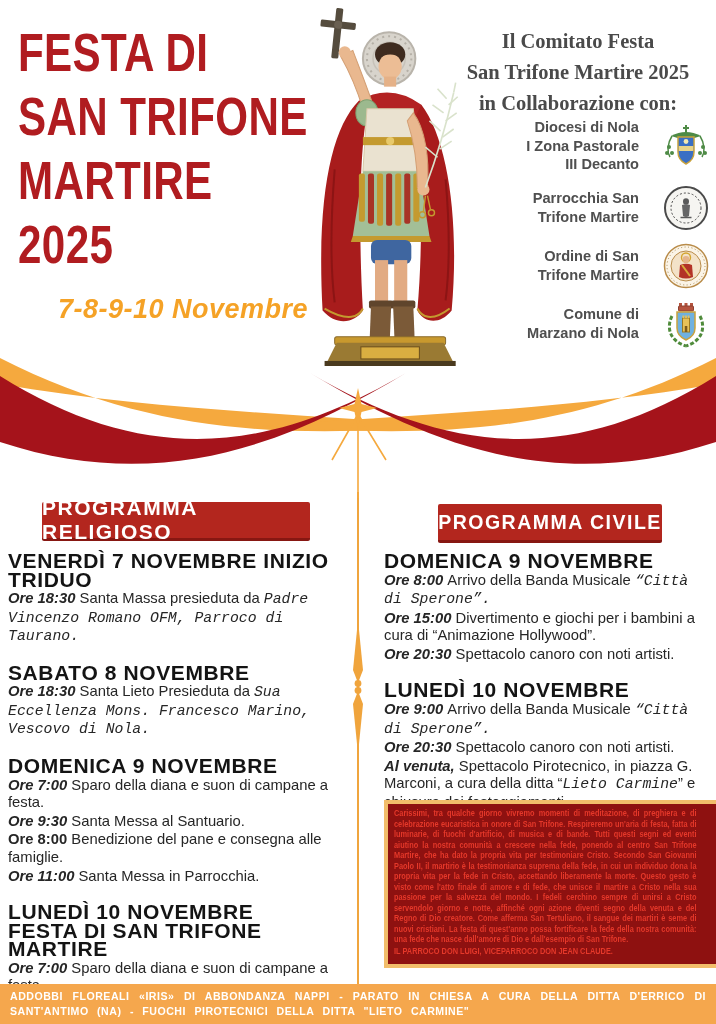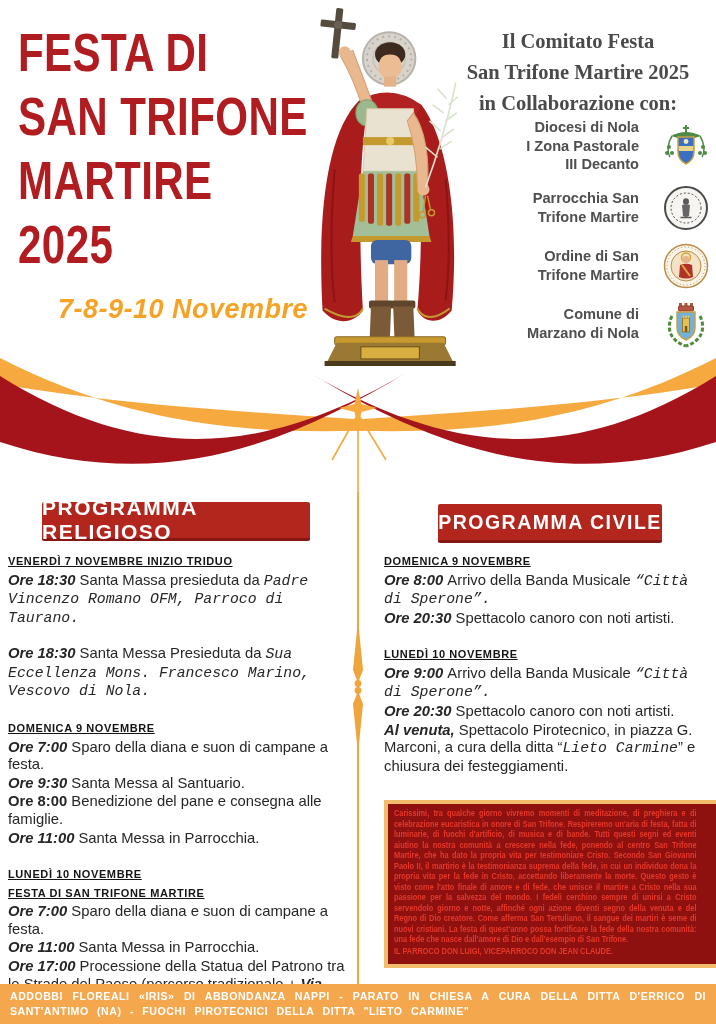--- a/index.html
+++ b/index.html
@@ -40,21 +40,21 @@
     border-bottom:3px solid #871712;border-radius:2px;
     color:#fff;font-weight:700;letter-spacing:1.5px;
     display:flex;align-items:center;justify-content:center;z-index:2;
   }
   .prog-header.left{left:42px;top:502px;width:268px;font-size:21px;}
   .prog-header.right{left:438px;top:504px;width:224px;font-size:19.5px;}
   .prog-col{position:absolute;font-size:14.8px;line-height:17.6px;color:#262626;}
   .prog-col.left{left:8px;top:552px;width:346px;}
   .prog-col.right{left:384px;top:552px;width:328px;}
   .section{margin-bottom:18px;}
-  .day-heading{font-weight:700;font-size:11px;letter-spacing:.6px;color:#141414;line-height:18.5px;text-decoration:underline;}
+  .day-heading{font-weight:700;font-size:21px;letter-spacing:.6px;color:#141414;line-height:18.5px;}
   .event-line{margin-top:1px;}
   .r-b{font-weight:700;}
   .r-i{font-style:italic;font-family:Liberation Mono, monospace;}
   .r-bi{font-weight:700;font-style:italic;}
   
   .msg-box{
     position:absolute;left:384px;top:800px;width:376px;height:168px;box-sizing:border-box;
     background:var(--box-bg,#8e1110);border:4px solid var(--box-border,#f2bd6a);
     overflow:hidden;padding:4px 6px;z-index:2;
   }
@@ -250,41 +250,43 @@
 
   <div class="prog-header left">PROGRAMMA RELIGIOSO</div>
   <div class="prog-header right">PROGRAMMA CIVILE</div>
 
   <div class="prog-col left" id="religious-events">
       <div class="section">
         <div class="day-heading">VENERDÌ 7 NOVEMBRE INIZIO TRIDUO</div>
         <div class="event-line"><span class="r-bi">Ore 18:30 </span><span>Santa Massa presieduta da </span><span class="r-i">Padre Vincenzo Romano OFM, Parroco di Taurano.</span></div>
       </div>
       <div class="section">
-        <div class="event-line"><span class="r-bi">Ore 18:30 </span><span>Santa Messa Presieduta da </span><span class="r-i">Sua Eccellenza Mons. Francesco Marino, Vescovo di Nola.</span></div>
+        <div class="day-heading">SABATO 8 NOVEMBRE</div>
+        <div class="event-line"><span class="r-bi">Ore 18:30 </span><span>Santa Lieto Presieduta da </span><span class="r-i">Sua Eccellenza Mons. Francesco Marino, Vescovo di Nola.</span></div>
       </div>
       <div class="section">
         <div class="day-heading">DOMENICA 9 NOVEMBRE</div>
         <div class="event-line"><span class="r-bi">Ore 7:00 </span><span>Sparo della diana e suon di campane a festa.</span></div>
         <div class="event-line"><span class="r-bi">Ore 9:30 </span><span> Santa Messa al Santuario.</span></div>
         <div class="event-line"><span class="r-b">Ore 8:00 </span><span>Benedizione del pane e consegna alle famiglie.</span></div>
         <div class="event-line"><span class="r-bi">Ore 11:00 </span><span>Santa Messa in Parrocchia.</span></div>
       </div>
       <div class="section">
         <div class="day-heading">LUNEDÌ 10 NOVEMBRE</div>
         <div class="day-heading">FESTA DI SAN TRIFONE MARTIRE</div>
         <div class="event-line"><span class="r-bi">Ore 7:00 </span><span>Sparo della diana e suon di campane a festa.</span></div>
         <div class="event-line"><span class="r-bi">Ore 11:00 </span><span>Santa Messa in Parrocchia.</span></div>
         <div class="event-line"><span class="r-bi">Ore 17:00 </span><span>Processione della Statua del Patrono tra le Strade del Paese (percorso tradizionale + </span><span class="r-bi">Via Bicentenario</span></div>
       </div>
     </div>
   <div class="prog-col right" id="civil-events">
       <div class="section">
         <div class="day-heading">DOMENICA 9 NOVEMBRE</div>
         <div class="event-line"><span class="r-bi">Ore 8:00 </span><span>Arrivo della Banda Musicale </span><span class="r-i">“Città di Sperone”.</span></div>
+        <div class="event-line"><span class="r-bi">Ore 15:00 </span><span>Divertimento e giochi per i bambini a cura di “Animazione Hollywood”.</span></div>
         <div class="event-line"><span class="r-bi">Ore 20:30 </span><span>Spettacolo canoro con noti artisti.</span></div>
       </div>
       <div class="section">
         <div class="day-heading">LUNEDÌ 10 NOVEMBRE</div>
         <div class="event-line"><span class="r-bi">Ore 9:00 </span><span>Arrivo della Banda Musicale </span><span class="r-i">“Città di Sperone”.</span></div>
         <div class="event-line"><span class="r-bi">Ore 20:30 </span><span>Spettacolo canoro con noti artisti.</span></div>
         <div class="event-line"><span class="r-bi">Al venuta,</span><span> Spettacolo Pirotecnico, in piazza G. Marconi, a cura della ditta “</span><span class="r-i">Lieto Carmine</span><span>” e chiusura dei festeggiamenti.</span></div>
       </div>
     </div>
 

